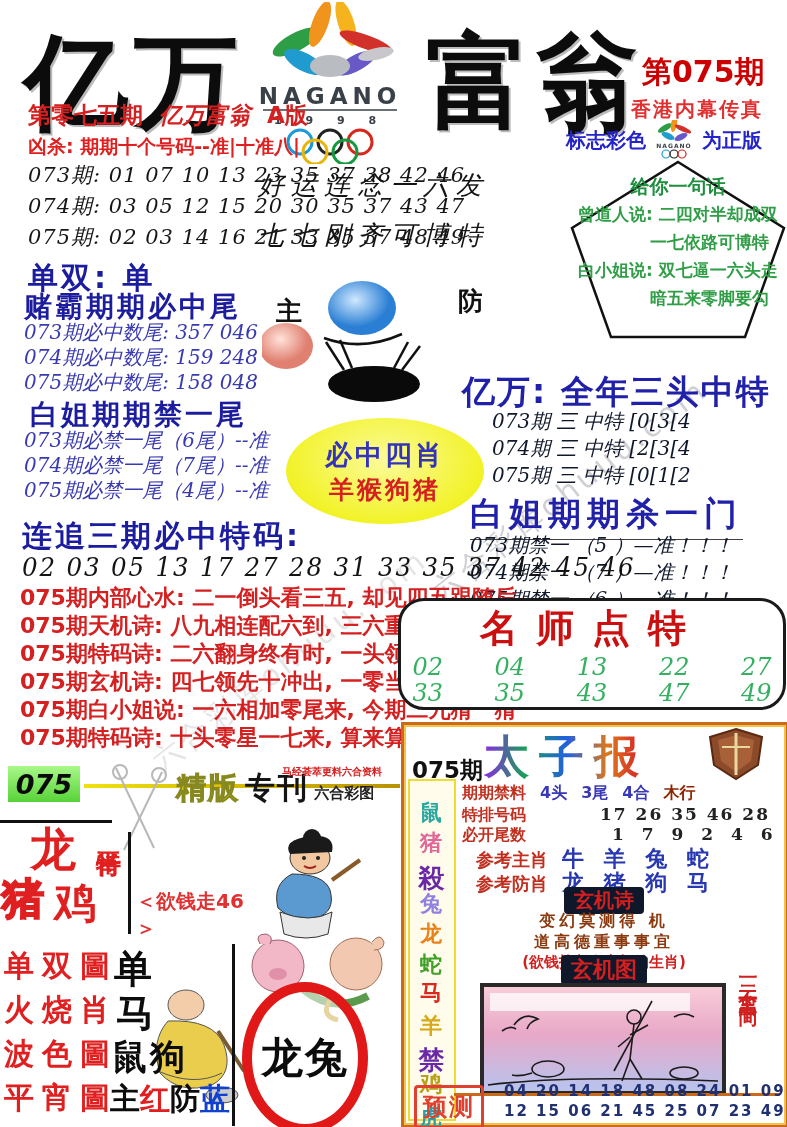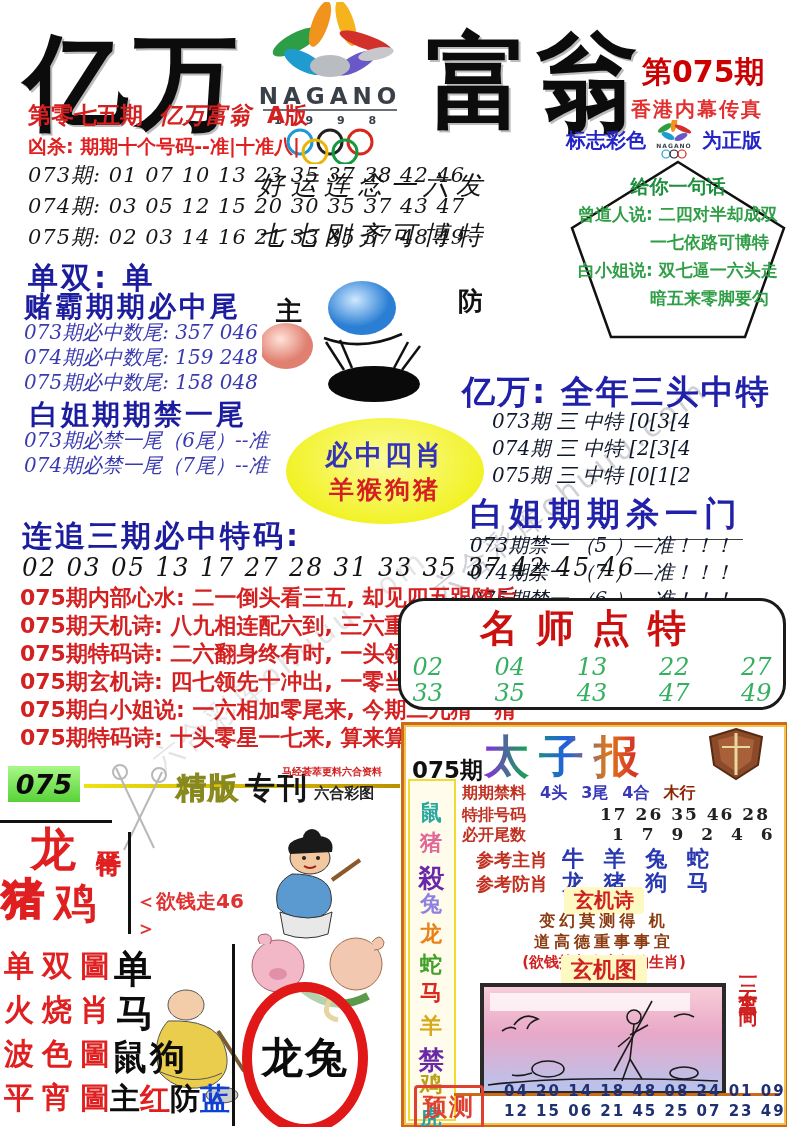--- a/index.html
+++ b/index.html
@@ -50,21 +50,21 @@
   @supports (-webkit-background-clip:text){
     .prince-title{background:linear-gradient(90deg,#8a2be2,#18a058,#2060e0,#e07818,#d01030);
       -webkit-background-clip:text;background-clip:text;color:transparent;}
   }
   .pline{display:flex;gap:14px;align-items:baseline;white-space:nowrap;}
   .plabel{font-size:16px;font-weight:bold;color:#c03020;}
   .pval-navy{font-size:16px;font-weight:bold;color:#3838b8;}
   .pval-wood{font-size:16px;font-weight:bold;color:#8b2500;}
   .pval-num{font-size:17px;font-weight:bold;color:#222;letter-spacing:2px;font-family:"DejaVu Serif",serif;}
   .pzo{font-size:22px;font-weight:bold;color:#2838b0;letter-spacing:6px;}
-  .pill{display:inline-block;background:#fef9c3;color:#d02020;font-weight:bold;padding:0 10px;border-radius:4px;}
+  .pill{display:inline-block;background:#0f172a;color:#d02020;font-weight:bold;padding:0 10px;border-radius:4px;}
   .poem-line{font-size:16px;font-weight:bold;color:#8b3a10;letter-spacing:4px;white-space:nowrap;}
   .poem-red{font-size:15px;font-weight:bold;color:#d02020;white-space:nowrap;}
   .pic-frame{width:238px;height:104px;border:4px solid #2a2a2a;
              background:linear-gradient(180deg,#f8cdd8 0%,#e8a8c8 45%,#b8c4ee 100%);position:relative;}
   .vert{writing-mode:vertical-rl;text-orientation:upright;}
   .side-note{font-size:19px;font-weight:bold;color:#d02020;letter-spacing:4px;}
   .predict-stamp{font-size:24px;font-weight:bold;color:#e04030;border:3px solid #e04030;border-radius:4px;padding:3px 6px;letter-spacing:2px;}
   .predict-row{font-size:15px;font-weight:bold;color:#203070;letter-spacing:2px;line-height:20px;white-space:nowrap;}
   .badge075{width:72px;height:36px;background:linear-gradient(#a8f888,#58d238);color:#0a0a0a;
             font-size:27px;font-weight:bold;font-style:italic;display:flex;align-items:center;justify-content:center;}
@@ -184,20 +184,21 @@
   <div class="abs sec-head" style="left:24px;top:288px;">赌霸期期必中尾</div>
   <div class="abs" style="left:24px;top:320px;">
     <div class="hand hand-blue">073期必中数尾: 357  046</div>
     <div class="hand hand-blue">074期必中数尾: 159  248</div>
     <div class="hand hand-blue">075期必中数尾: 158  048</div>
   </div>
   <div class="abs sec-head" style="left:30px;top:396px;">白姐期期禁一尾</div>
   <div class="abs" style="left:24px;top:428px;">
     <div class="hand hand-blue">073期必禁一尾（6尾）--准</div>
     <div class="hand hand-blue">074期必禁一尾（7尾）--准</div>
+    <div class="hand hand-blue">075期必禁一尾（4尾）--准</div>
   </div>
 
   <div class="abs" style="left:262px;top:268px;width:220px;height:140px;">
     <svg width="220" height="140" viewBox="0 0 220 140">
       <defs>
         <radialGradient id="gblue" cx="40%" cy="35%">
             <stop offset="0%" stop-color="#cfe8ff"></stop>
             <stop offset="100%" stop-color="#2a7fd4"></stop>
           </radialGradient>
         <radialGradient id="gpink" cx="40%" cy="35%">

